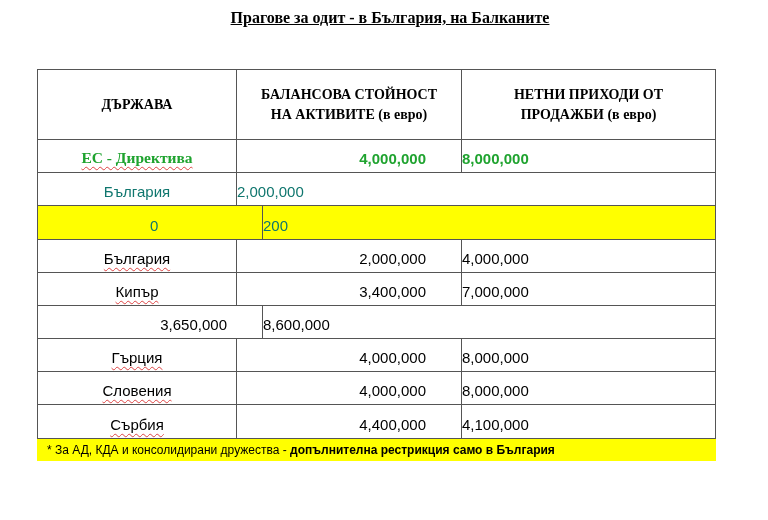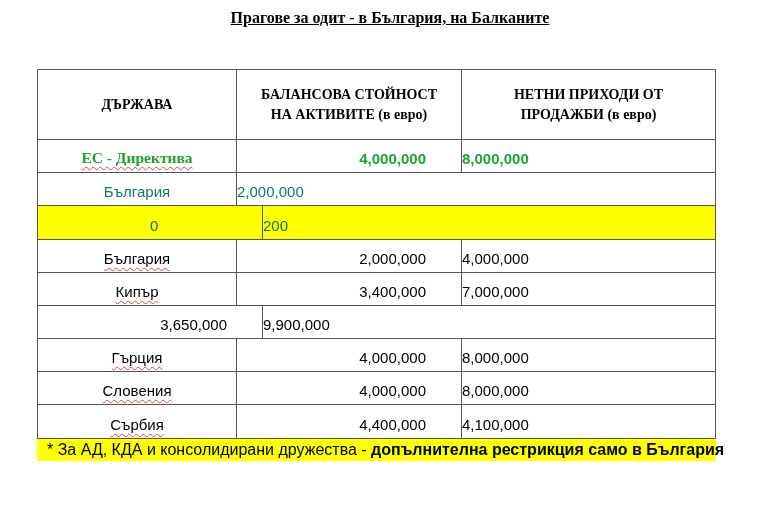--- a/index.html
+++ b/index.html
@@ -28,21 +28,21 @@
     align-items: center; justify-content: center; text-align: center; padding: 0 6px; line-height: 20px;
   }
   .green { color: #1fa32f; font-weight: bold; }
   .green .c1-text { font-family: "Liberation Serif", serif; font-size: 15.5px; }
   .red { color: #0f766e; }
   .yellow { background: #ffff00; }
   .c1-text { text-decoration: underline wavy #d44; text-decoration-thickness: 1px; text-underline-offset: 3px; }
   .red .c1-text, .yellow .c1-text { text-decoration: none; }
   .footnote {
     position: absolute; left: 37px; top: 439px; width: 679px; height: 22px; background: #ffff00;
-    font-size: 16px; line-height: 22px; padding-left: 10px; box-sizing: border-box; white-space: nowrap;
+    font-size: 12px; line-height: 22px; padding-left: 10px; box-sizing: border-box; white-space: nowrap;
   }
   .footnote b { font-weight: bold; }
 </style>
 </head>
 <body>
 
 <div class="title">
   <div>Прагове за  одит - в България, на Балканите</div>
 </div>
 
@@ -117,21 +117,21 @@
     <div class="cell c3">
         <span>7,000,000</span>
       </div>
   </div>
 
   <div class="row">
     <div class="cell c2">
         <span>3,650,000</span>
       </div>
     <div class="cell c3">
-        <span>9,900,000</span>
+        <span>8,600,000</span>
       </div>
   </div>
 
   <div class="row">
     <div class="cell c1">
         <span class="c1-text">Гърция</span>
       </div>
     <div class="cell c2">
         <span>4,000,000</span>
       </div>

